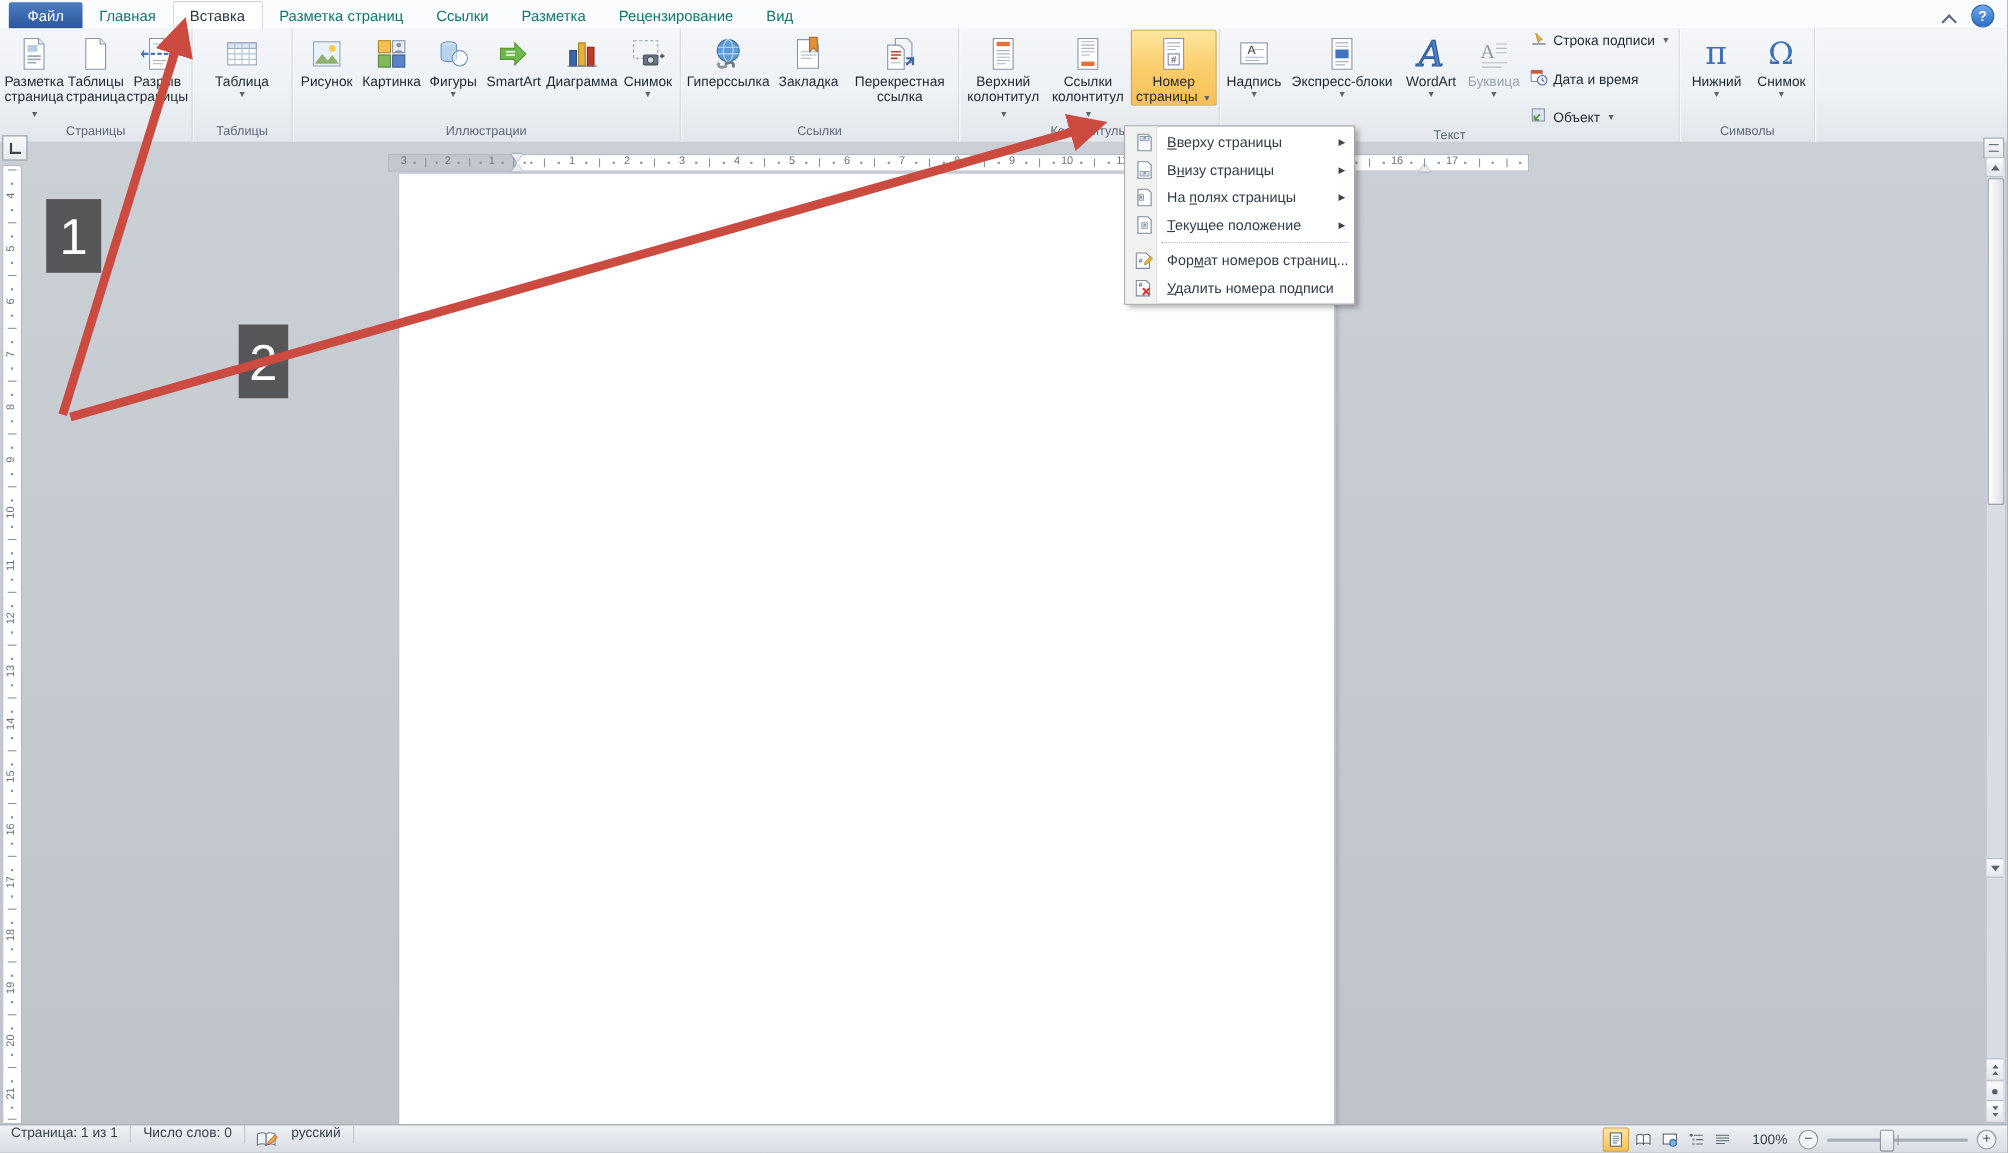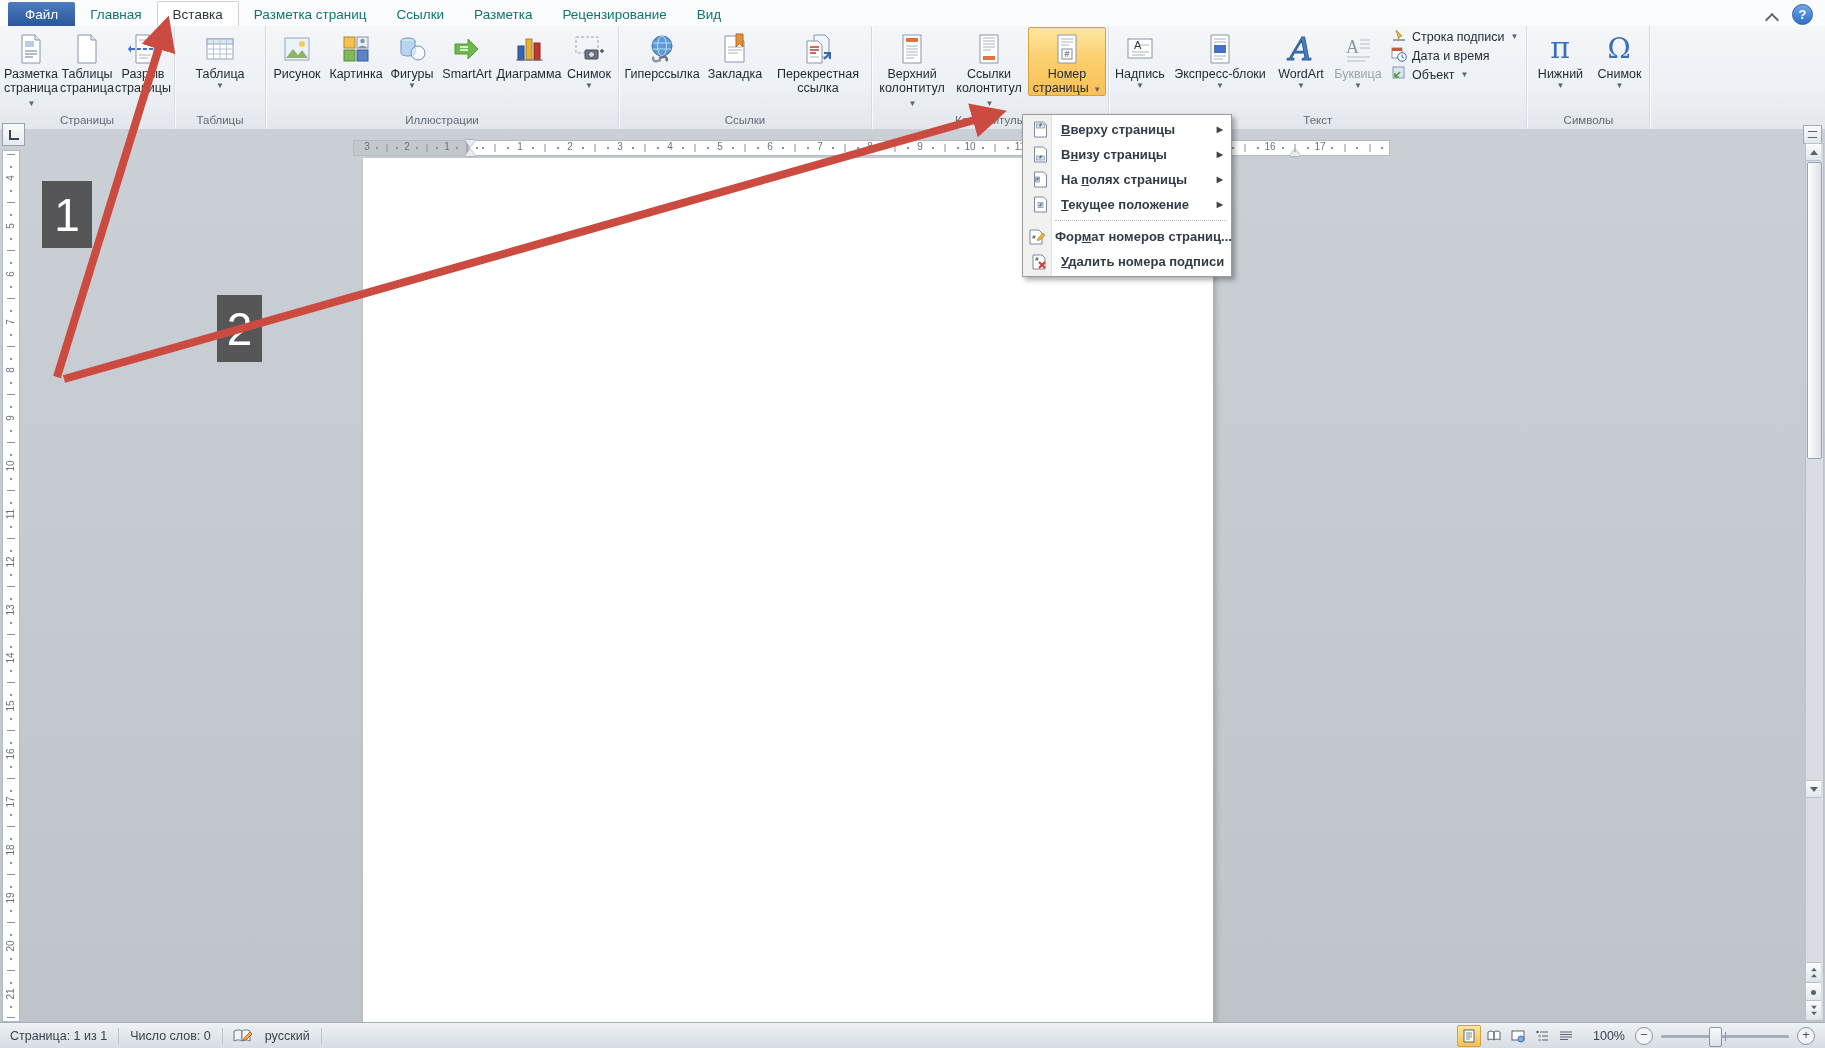--- a/index.html
+++ b/index.html
@@ -32,21 +32,21 @@
   .grp-label{text-align:center;font-size:11.5px;color:#5f6b79;height:16px;line-height:15px;}
   .rbtn{display:flex;flex-direction:column;align-items:center;justify-content:flex-start;
         padding:4px 1px 0;border-radius:2px;cursor:default;}
   .rbtn .ricon{height:36px;display:flex;align-items:center;justify-content:center;}
   .rbtn .rlabel{text-align:center;font-size:12.5px;line-height:14px;color:#1f2732;}
   .caret{font-size:8px;color:#5a636e;line-height:8px;display:inline-block;margin-left:1px;}
   .caret.below{display:block;margin:1px auto 0;}
   .rbtn.orange{background:linear-gradient(180deg,#fde6a0 0%,#fbcf6e 45%,#f8c057 100%);
         border:1px solid #d0a240;padding:3px 0 0;}
   .rbtn.disabled .rlabel{color:#9aa3ae;}
-  .smallcol{display:flex;flex-direction:column;justify-content:center;gap:0;padding:0 6px;}
+  .smallcol{display:flex;flex-direction:column;justify-content:center;gap:16px;padding:0 6px;}
   .sbtn{display:flex;align-items:center;gap:5px;font-size:12.5px;color:#1f2732;}
   
   .docarea{position:absolute;left:0;top:129px;width:100%;height:893px;
            background:linear-gradient(#cbcfd6,#bfc3ca);}
   .page{position:absolute;left:363px;top:29px;width:850px;height:864px;background:#fff;
         border-right:1px solid #a9afb8;box-shadow:2px 2px 5px rgba(0,0,0,.18);}
   
   #hruler{position:absolute;left:353px;top:11px;width:1037px;height:16px;}
   .hr-white{position:absolute;left:117px;right:0;top:0;bottom:0;background:#fff;
             border:1px solid #b3bac3;border-left:none;}
@@ -89,30 +89,30 @@
          background:linear-gradient(90deg,#fdfdfe,#dde1e7);border:1px solid #99a1ac;}
   .browse{position:absolute;left:0;width:15px;height:18px;display:flex;flex-direction:column;
           align-items:center;justify-content:center;gap:1px;background:linear-gradient(#fafbfc,#e2e6eb);
           border-top:1px solid #bcc2ca;}
   .mini{transform:scale(.7);}
   
   .menu{position:absolute;left:1022px;top:114px;width:208px;background:#fff;
         border:1px solid #9b9b9b;box-shadow:3px 3px 5px rgba(0,0,0,.32);z-index:50;padding:2px 0;}
   .menu:before{content:"";position:absolute;left:0;top:0;bottom:0;width:28px;background:#f1f1ef;
         border-right:1px solid #e2e2de;}
-  .mitem{position:relative;display:flex;align-items:center;height:25px;padding-left:6px;cursor:default;font-weight:bold;}
+  .mitem{position:relative;display:flex;align-items:center;height:25px;padding-left:6px;cursor:default;}
   .mitem .micon{width:22px;display:flex;justify-content:center;z-index:1;}
   .mitem .mtext{margin-left:10px;color:#323c49;font-size:13px;white-space:nowrap;}
   .mitem .key{text-decoration:underline;}
   .mitem .sub{position:absolute;right:8px;font-size:8px;color:#444;}
   .msep{border-top:1px dotted #bdbdbd;margin:3px 4px 3px 32px;}
   
   .statusbar{position:absolute;left:0;top:1022px;width:100%;height:26px;
       background:linear-gradient(#eef1f5,#d7dce3);border-top:1px solid #a8aeb8;
-      display:flex;align-items:center;font-size:12.5px;color:#39424e;}
+      display:flex;font-size:12.5px;color:#39424e;}
   .ssep{width:1px;height:16px;background:#bfc5ce;margin:0 9px;}
   .sseg{padding:0 2px;white-space:nowrap;}
   .sright{margin-left:auto;display:flex;align-items:center;gap:6px;padding-right:10px;}
   .viewbtns{display:flex;align-items:center;gap:2px;margin-right:10px;}
   .vbtn{width:22px;height:20px;display:flex;align-items:center;justify-content:center;border-radius:2px;}
   .vbtn.on{background:linear-gradient(#fde6a0,#f8c057);border:1px solid #d0a240;}
   .zoomwrap{display:flex;align-items:center;gap:8px;}
   .zbtn{width:16px;height:16px;border-radius:50%;border:1px solid #8c95a2;background:#f2f4f7;
         text-align:center;line-height:14px;font-size:13px;color:#4a545f;}
   .ztrack{position:relative;width:128px;height:3px;background:#a7aeb9;border-radius:2px;}

